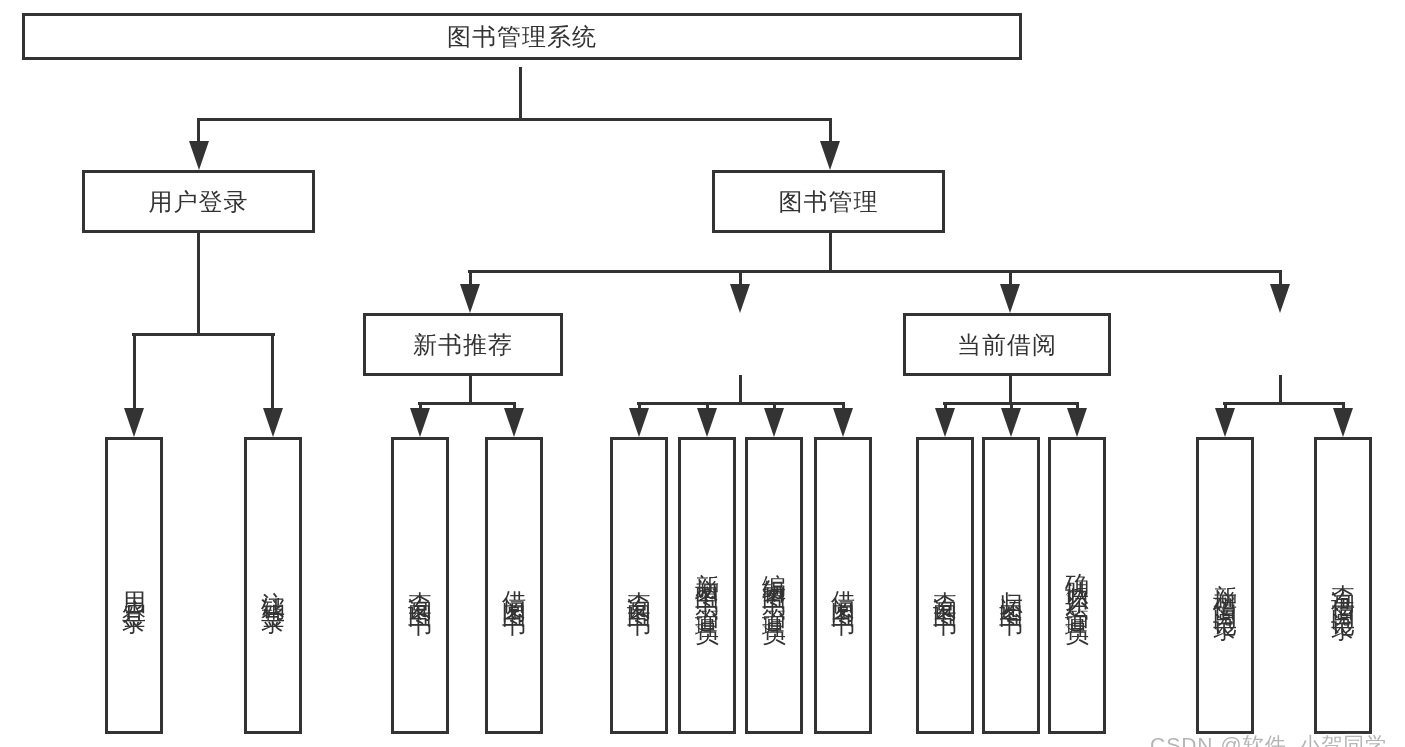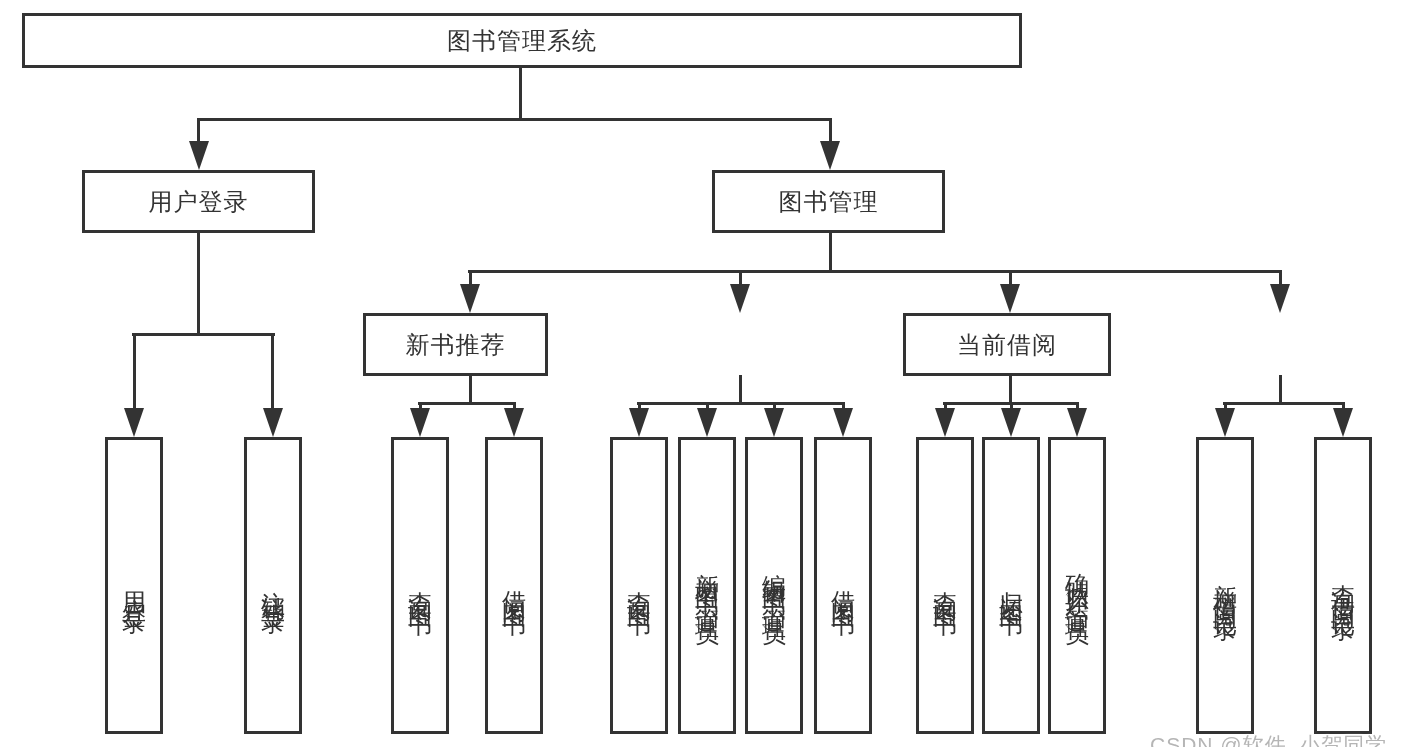--- a/index.html
+++ b/index.html
@@ -47,32 +47,32 @@
     text-shadow:0 0 3px #ffffff, 0 0 1px #ffffff;
     white-space:nowrap;
     margin-top:16px;
   }
 </style>
 </head>
 <body>
 
 <div class="stage">
 
-  <div class="box" style="left:22px;top:13px;width:1000px;height:55px;">
+  <div class="box" style="left:22px;top:13px;width:1000px;height:47px;">
     <span>图书管理系统</span>
   </div>
 
   <div class="box" style="left:82px;top:170px;width:233px;height:63px;">
     <span>用户登录</span>
   </div>
   <div class="box" style="left:712px;top:170px;width:233px;height:63px;">
     <span>图书管理</span>
   </div>
 
-  <div class="box" style="left:363px;top:313px;width:185px;height:63px;">
+  <div class="box" style="left:363px;top:313px;width:200px;height:63px;">
     <span>新书推荐</span>
   </div>
   <div class="box" style="left:903px;top:313px;width:208px;height:63px;">
     <span>当前借阅</span>
   </div>
 
   <div class="box leaf" style="left:105px;top:437px;width:58px;height:297px;">
     <span>用户登录</span>
   </div>
   <div class="box leaf" style="left:244px;top:437px;width:58px;height:297px;">

